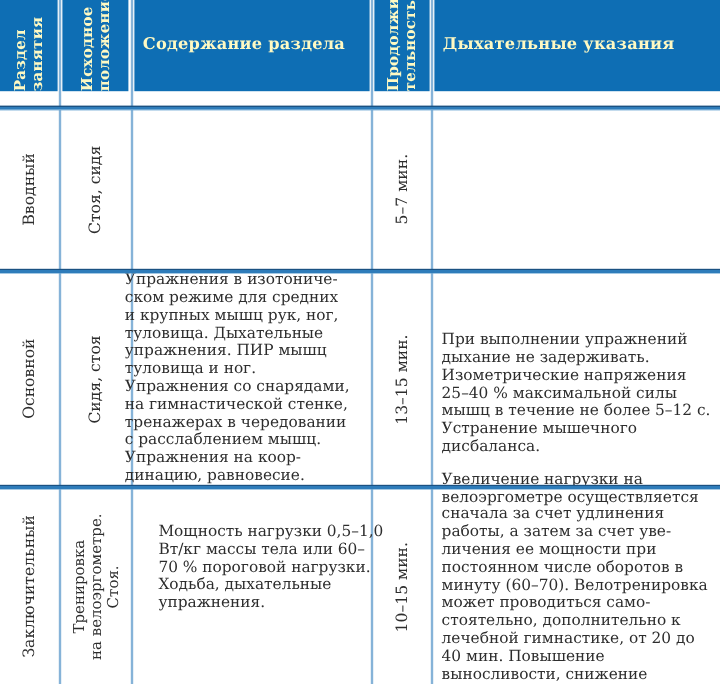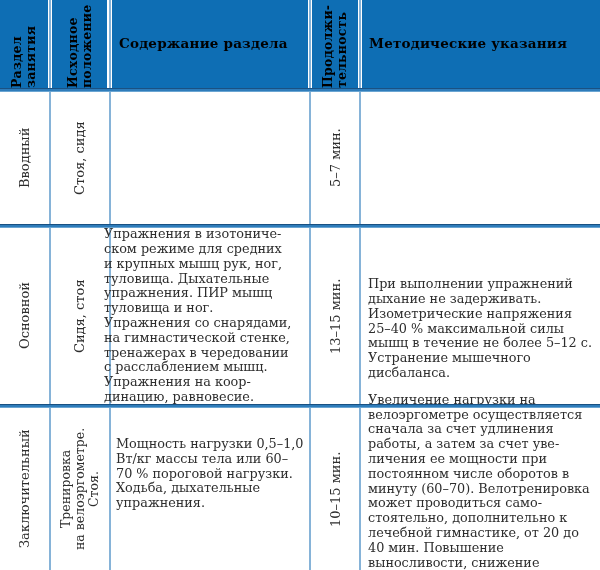--- a/index.html
+++ b/index.html
@@ -13,23 +13,23 @@
     background:#ffffff;
     overflow:hidden;
   }
   
   .vline{
     position:absolute;top:0;bottom:0;width:2px;
     background:#86b3d8;z-index:1;
   }
   
   .hblock{
-    position:absolute;top:0;height:88px;
+    position:absolute;top:0;height:76px;
     background:#0e6eb4;z-index:2;
-    color:#000000;
+    color:#fef9c3;
     display:flex;
   }
   
   .hdiv{
     position:absolute;left:0;width:600px;height:4px;z-index:3;
     background:linear-gradient(#1a5182 0 25%, #2e7cba 25% 78%, #6aa5d2 78% 100%);
   }
   
   .rot{
     writing-mode:vertical-rl;
@@ -102,21 +102,21 @@
     <div class="htext">Содержание раздела</div>
   </div>
   <div class="hblock rotcell" style="left:312px;width:46px">
     <div class="rot hrot">
       <span class="line">Продолжи-</span>
       <span class="line">тельность</span>
     </div>
   </div>
   <div class="hblock textcell" style="left:362px;width:238px">
     <div class="htext">
-      <span class="line">Методические указания</span>
+      <span class="line">Дыхательные указания</span>
     </div>
   </div>
 
   <div class="hdiv" style="top:88px"></div>
   <div class="hdiv" style="top:224px"></div>
   <div class="hdiv" style="top:404px"></div>
 
   <div class="cell rotcell" style="left:0;top:92px;width:48px;height:132px">
     <div class="rot">Вводный</div>
   </div>
@@ -146,21 +146,21 @@
   <div class="cell rotcell" style="left:0;top:408px;width:48px;height:162px">
     <div class="rot">Заключительный</div>
   </div>
   <div class="cell rotcell" style="left:52px;top:408px;width:55px;height:162px">
     <div class="rot wrap">
       <span class="line">Тренировка</span>
       <span class="line">на велоэргометре.</span>
       <span class="line">Стоя.</span>
     </div>
   </div>
-  <div class="cell textcell" style="left:112px;top:408px;width:196px;height:132px">
+  <div class="cell textcell" style="left:128px;top:408px;width:196px;height:132px">
     <div class="body-text">Мощность нагрузки 0,5–1,0 Вт/кг массы тела или 60–70 % пороговой нагрузки. Ходьба, дыхательные упражнения.</div>
   </div>
   <div class="cell rotcell" style="left:312px;top:408px;width:46px;height:162px">
     <div class="rot">10–15 мин.</div>
   </div>
   <div class="cell textcell" style="left:362px;top:408px;width:238px;height:162px">
     <div class="body-text guide-text">Увеличение нагрузки на велоэргоме­тре осуществляется сначала за счет удлинения работы, а затем за счет уве­личения ее мощности при постоянном числе оборотов в минуту (60–70). Вело­тренировка может проводиться само­стоятельно, дополнительно к лечебной гимнастике, от 20 до 40 мин. Повыше­ние выносливости, снижение эмоцио­нального напряжения.</div>
   </div>
 
 </div>

